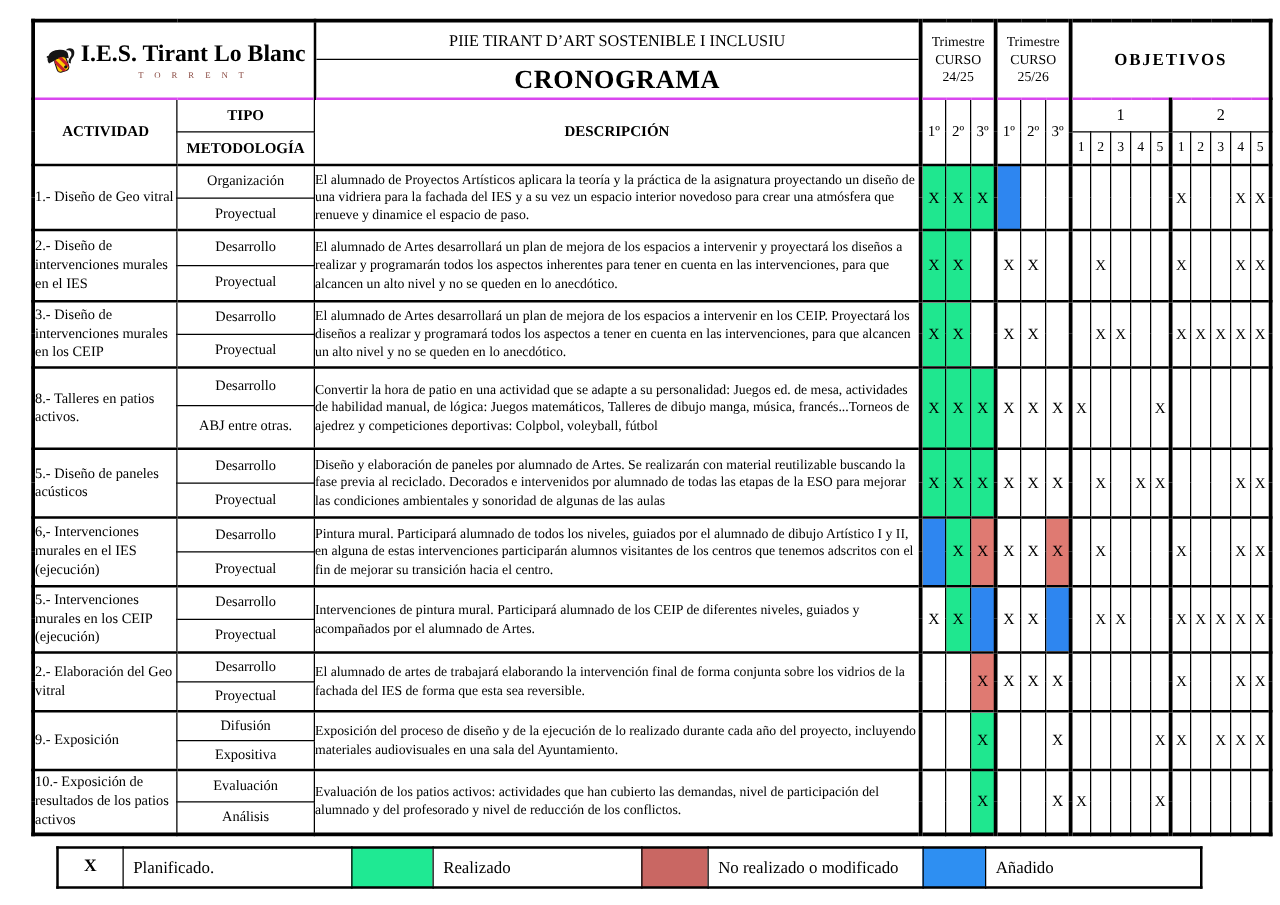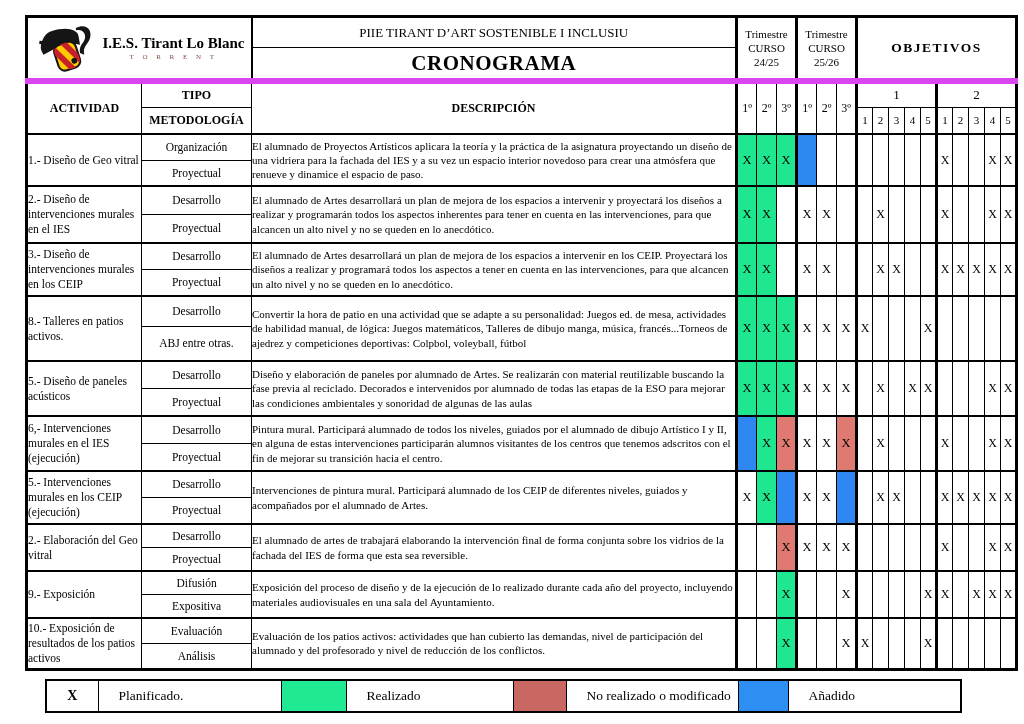--- a/index.html
+++ b/index.html
@@ -8,28 +8,28 @@
   .page{position:relative;width:1024px;height:724px;}
 
   table.main{margin:15px 0 0 25px;width:990px;border-collapse:collapse;table-layout:fixed;
              border:3px solid #000;}
   table.main td{border:1px solid #000;padding:0;overflow:hidden;vertical-align:middle;}
 
   
   table.main td.vt{border-left:3px solid #000;}
   
   tr.rt > td{border-top:2px solid #000;}
-  tr.hb1 > td{border-top:6px solid #d946ef;}
+  tr.hb1 > td{border-top:2px solid #d946ef;}
 
   
   tr.ha{height:60px;}
   .logo-cell{vertical-align:middle;}
   .logo-wrap{display:flex;align-items:center;padding:2px 4px 2px 8px;}
   .school-text{flex:1;text-align:center;padding-right:2px;}
-  .school-name{font-size:15px;font-weight:bold;white-space:nowrap;}
+  .school-name{font-size:19px;font-weight:bold;white-space:nowrap;}
   .school-city{font-size:7px;letter-spacing:3.5px;color:#8a4a42;margin-top:1px;}
   .title-cell{border-left:2px solid #000 !important;}
   .ptitle{height:29px;line-height:29px;text-align:center;font-size:13px;border-bottom:1px solid #000;}
   .dtitle{height:30px;line-height:30px;text-align:center;font-size:21px;font-weight:bold;letter-spacing:.5px;}
   .trimhead{text-align:center;font-size:11px;line-height:1.3;padding:2px 1px;vertical-align:middle;}
   .objhead{text-align:center;font-size:13.5px;font-weight:bold;letter-spacing:1.5px;}
 
   
   tr.hb1{height:26px;} tr.hb2{height:27px;}
   .acth,.tipoh,.desch{text-align:center;font-weight:bold;font-size:12px;}
@@ -43,21 +43,21 @@
   .desc{vertical-align:top;text-align:left;font-size:11px;line-height:1.3;padding:2px 5px 2px 5px;}
   .tcell{text-align:center;font-size:12.5px;}
   .ocell{text-align:center;font-size:12px;border-left:1px solid #999 !important;border-right:1px solid #999;}
   table.main td.ocell.vt{border-left:3px solid #000 !important;}
 
   
   table.legend{margin:8px 0 0 45px;width:915px;border-collapse:collapse;table-layout:fixed;
                border:2px solid #000;}
   table.legend td{border:1px solid #000;height:28px;}
   .lsym{text-align:center;font-weight:bold;font-size:14px;}
-  .llab{font-size:13.5px;padding-left:20px;text-align:left;}
+  .llab{font-size:13.5px;padding-left:8px;text-align:left;}
 </style>
 </head>
 <body>
 
 <div class="page">
 
   <table class="main">
     <colgroup>
       <col style="width:115px">
         <col style="width:110px">

